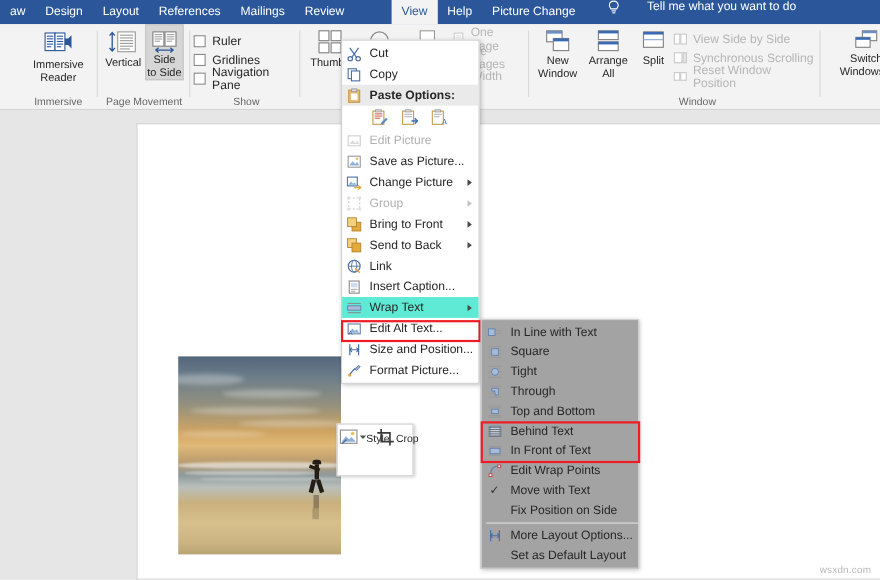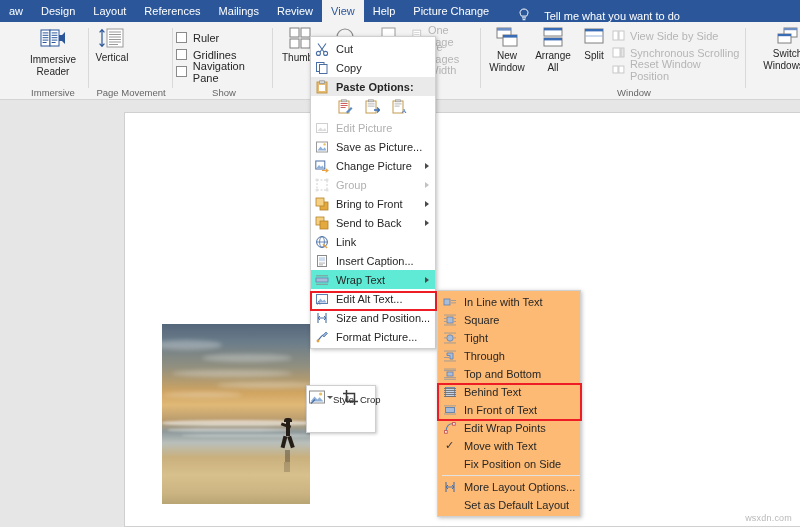--- a/index.html
+++ b/index.html
@@ -14,23 +14,23 @@
 
   
   #tabbar{
     position:absolute; left:0; top:0; width:800px; height:22px;
     background:#2b579a; display:flex; align-items:stretch;
   }
   .tab{
     display:flex; align-items:center; padding:0 9px;
     color:#ffffff; font-size:11px; white-space:nowrap; cursor:default;
   }
-  .tab.active{ background:#f3f3f3; color:#2b579a; }
+  .tab.active{ background:#f3f3f3; color:#2b579a;margin-left:34px; }
   #tellme{
-    display:flex; align-items:flex-end; gap:14px;
+    display:flex; align-items:flex-start; gap:24px;
     color:#ffffff; font-size:11px; padding-left:20px;
   }
   .bulb{ width:12px; height:14px; display:block; }
 
   
   #ribbon{
     position:absolute; left:0; top:22px; width:800px; height:78px;
     background:#f3f3f3; border-bottom:1px solid #d4d4d4;
   }
   .group{
@@ -118,21 +118,21 @@
   .sepline{ height:1px; background:#e2e2e2; margin:2px 0 2px 25px; }
 
   
   .redbox{
     position:absolute; border:2px solid #ee1c25; pointer-events:none;
   }
 
   
   #submenu{
     position:absolute; left:437px; top:290px; width:144px;
-    background:#fdba74; border:1px solid #d0d0d0;
+    background:#a3a3a3; border:1px solid #d0d0d0;
     box-shadow:1px 1px 4px rgba(0,0,0,.25);
     padding:2px 0;
   }
   .si{
     position:relative; display:flex; align-items:center;
     height:18px; padding-left:26px; font-size:11px; white-space:nowrap; cursor:default;
   }
   .si .sico{ position:absolute; left:5px; top:2px; width:14px; height:14px; }
   .si .chk{ position:absolute; left:7px; top:2px; font-size:11px; color:#333; }
 
@@ -230,20 +230,39 @@
           <rect x="11" y="5.5" width="12" height="1"></rect>
             <rect x="11" y="8" width="12" height="1"></rect>
           <rect x="11" y="10.5" width="12" height="1"></rect>
             <rect x="11" y="13" width="12" height="1"></rect>
           <rect x="11" y="15.5" width="12" height="1"></rect>
             <rect x="11" y="18" width="9" height="1"></rect>
         </g>
         <path d="M4 4 L4 20 M1.6 6.4 L4 3.6 L6.4 6.4 M1.6 17.6 L4 20.4 L6.4 17.6" fill="none" stroke="#2b579a" stroke-width="1.2"></path>
       </svg>
       <div class="bt">Vertical</div>
+    </div>
+    <div class="bigbtn sel" style="width:35px;">
+      <svg width="28" height="22" viewBox="0 0 28 22" class="ico">
+        <rect x="3" y="2" width="10" height="13" fill="#fff" stroke="#7f7f7f" stroke-width="1"></rect>
+        <rect x="14" y="2" width="10" height="13" fill="#fff" stroke="#7f7f7f" stroke-width="1"></rect>
+        <g fill="#9a9a9a">
+          <rect x="4.5" y="4" width="7" height="0.9"></rect>
+            <rect x="4.5" y="6" width="7" height="0.9"></rect>
+          <rect x="4.5" y="8" width="7" height="0.9"></rect>
+            <rect x="4.5" y="10" width="5" height="0.9"></rect>
+          <rect x="15.5" y="4" width="7" height="0.9"></rect>
+            <rect x="15.5" y="6" width="7" height="0.9"></rect>
+          <rect x="15.5" y="8" width="7" height="0.9"></rect>
+            <rect x="15.5" y="10" width="5" height="0.9"></rect>
+        </g>
+        <path d="M6 18.5 L21 18.5 M8.2 16.3 L5.6 18.5 L8.2 20.7 M18.8 16.3 L21.4 18.5 L18.8 20.7" fill="none" stroke="#2b579a" stroke-width="1.2"></path>
+      </svg>
+      <div class="bt">Side</div>
+      <div class="bt">to Side</div>
     </div>
     <div class="group-label">Page Movement</div>
   </div>
   <div class="group-sep" style="left:172px;"></div>
 
   <div class="group" style="left:176px;width:96px;align-items:flex-start;padding-top:7px;">
     <div class="chkrow">
       <span class="chkbox"></span>
       <span class="chklabel">Ruler</span>
     </div>

